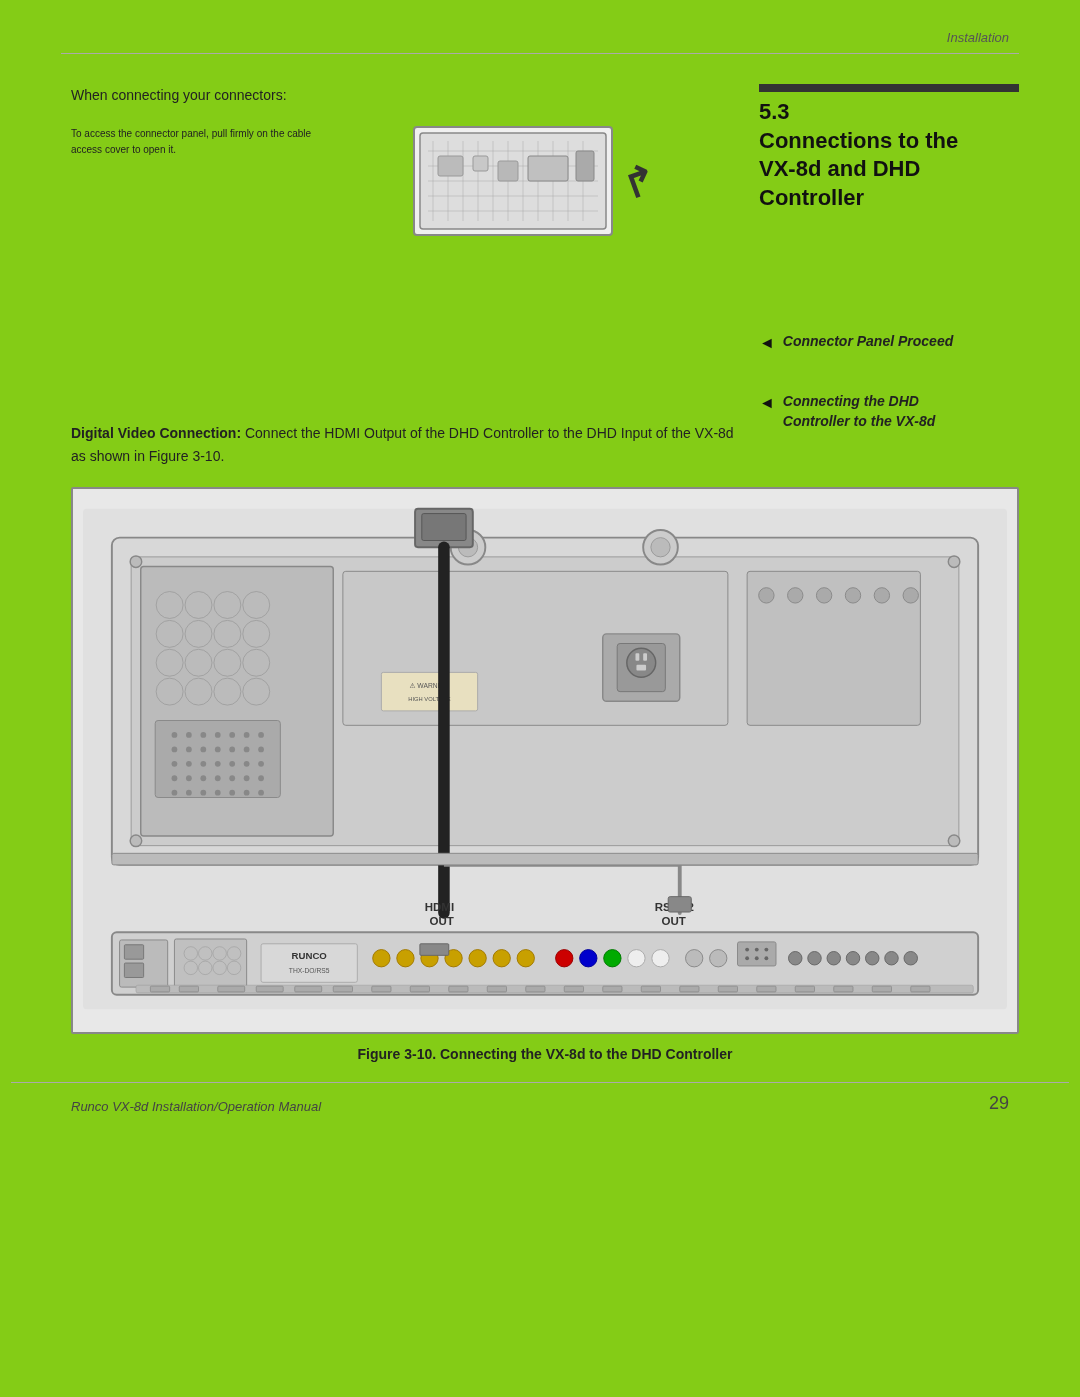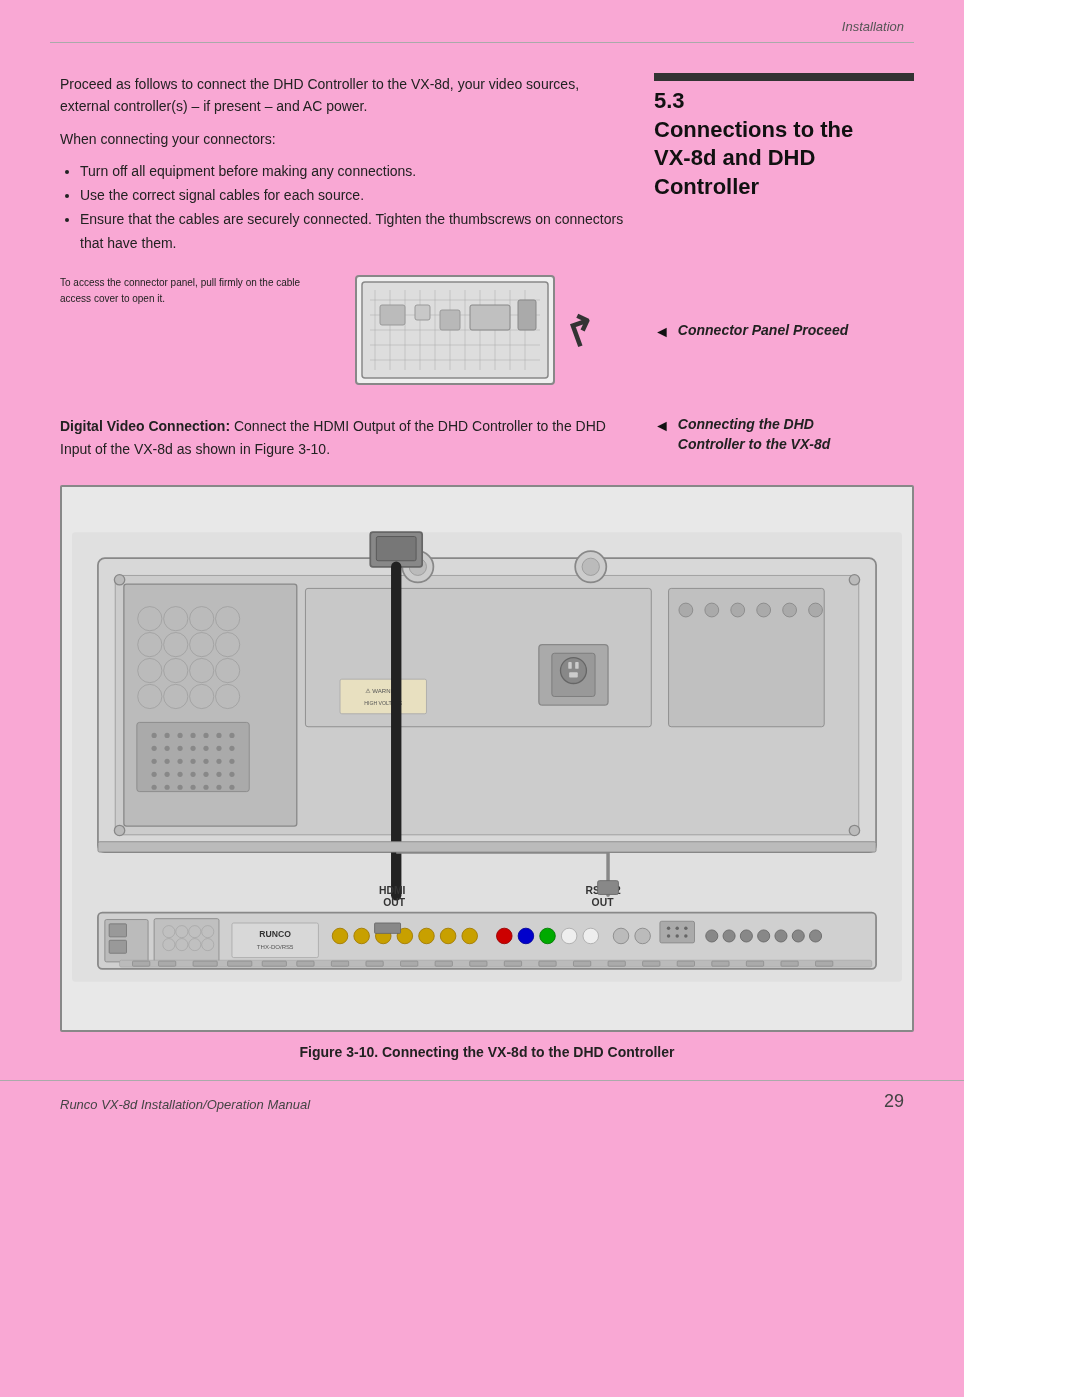--- a/index.html
+++ b/index.html
@@ -7,25 +7,25 @@
       width: 1080px;
       min-height: 1397px;
       background: #fff;
       font-family: 'Arial', sans-serif;
       font-size: 14px;
       color: #222;
       position: relative;
     }
 
     .page-container {
-      width: 964px;
+      width: 1080px;
       min-height: 1397px;
-      padding: 0;
+      padding: 11px;
       position: relative;
-      background: #f9a8d4;
+      background: #84cc16;
     }
 
     .divider-line {
       border: none;
       border-top: 1px solid #aaa;
       margin: 0 50px;
     }
 
     
     .main-content {
@@ -195,20 +195,21 @@
 
     .digital-row {
       display: flex;
       gap: 0;
       margin-bottom: 10px;
     }
 
     .digital-left {
       flex: 1;
       padding-right: 20px;
+      margin-top: 30px;
     }
 
     .digital-right {
       flex: 0 0 260px;
     }
   </style>
 </head>
 <body>
 
 <div class="page-container">
@@ -216,29 +217,23 @@
   <div style="text-align:right; padding: 18px 60px 0 0;">
     <span style="font-style:italic; font-size:13px; color:#555;">Installation</span>
   </div>
 
   <hr class="divider-line" style="margin: 8px 50px 0 50px; border-top: 1px solid #aaa;">
 
   <div class="main-content">
 
     <div class="left-column">
 
-      <p class="body-text">Proceed as follows to connect the DHD Controller to the VX-8d, your video sources, external controller(s) – if present – and AC power.</p>
 
       <p class="body-text">When connecting your connectors:</p>
 
-      <ul class="bullet-list">
-        <li>Turn off all equipment before making any connections.</li>
-        <li>Use the correct signal cables for each source.</li>
-        <li>Ensure that the cables are securely connected. Tighten the thumbscrews on connectors that have them.</li>
-      </ul>
 
       <div class="connector-panel-row">
         <div class="connector-text">To access the connector panel, pull firmly on the cable access cover to open it.</div>
         <div class="connector-image-area">
 
           <div style="display:flex; align-items:center; gap:10px;">
             <div class="device-box">
               <svg width="190" height="100" viewBox="0 0 190 100">
 
                 <rect x="2" y="2" width="186" height="96" rx="3" ry="3" fill="#ddd" stroke="#888" stroke-width="1.5"></rect>

